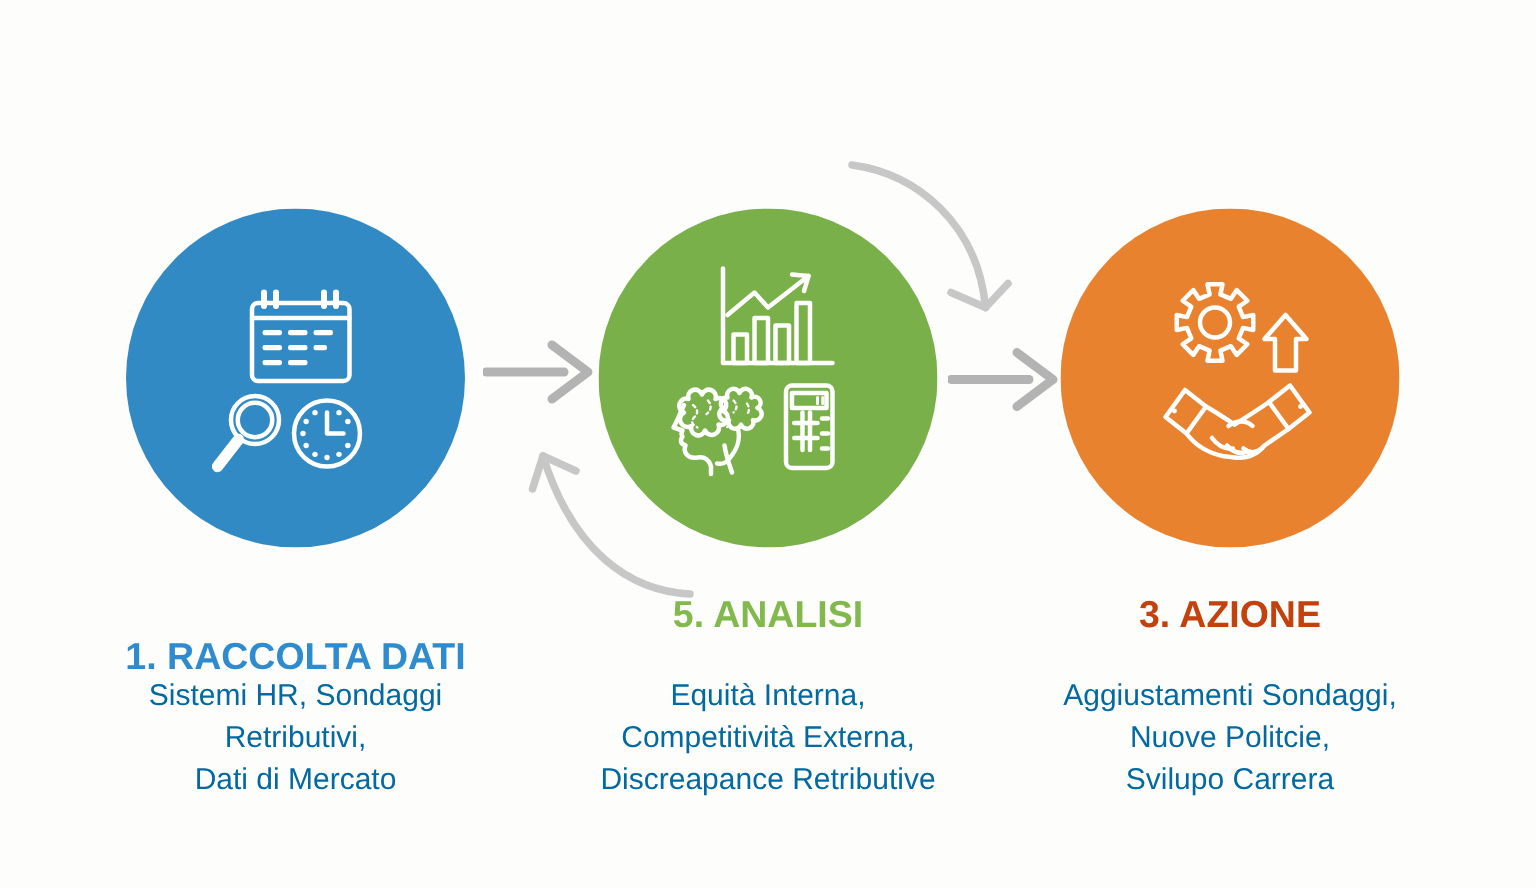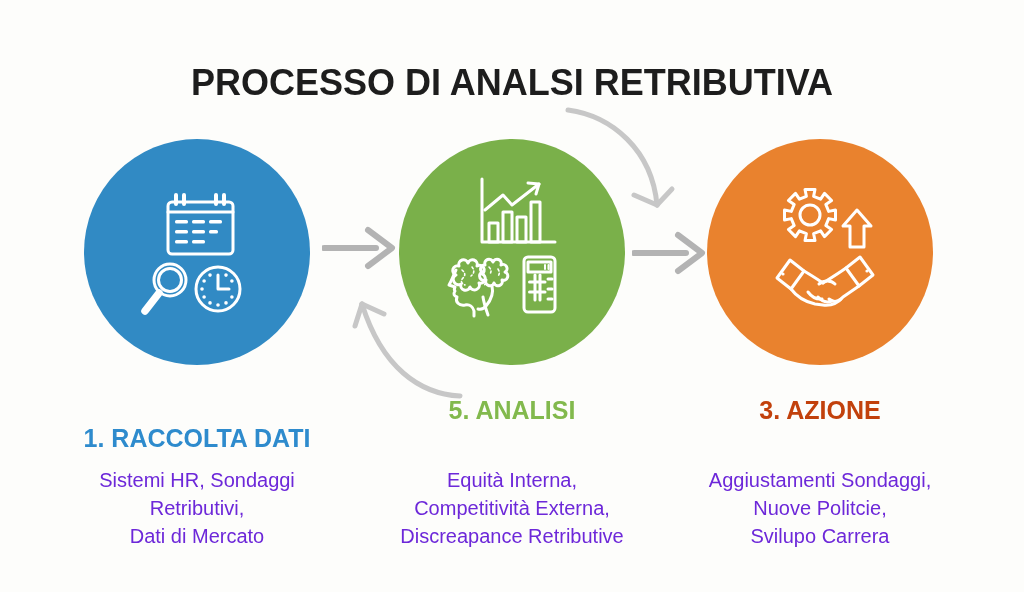--- a/index.html
+++ b/index.html
@@ -19,38 +19,37 @@
   .step{position:absolute;top:138px;width:340px;}
   .bubble{position:absolute;left:57px;top:1px;}
   .icon-art{stroke:#FFFFFF;stroke-width:3;fill:none;stroke-linecap:round;stroke-linejoin:round;}
   .icon-fill{fill:#FFFFFF;stroke:none;}
   .squiggle{stroke-dasharray:2 2.5;stroke-width:1.6;}
   .step-label{
     position:absolute;top:258px;left:0;width:340px;
     text-align:center;font-size:25px;font-weight:700;
   }
   .step-desc{
-    position:absolute;top:328px;left:0;width:340px;
+    position:absolute;top:312px;left:0;width:340px;
     text-align:center;font-size:20px;line-height:1.4;
-    color:#6d28d9;white-space:pre-line;
+    color:#0369a1;white-space:pre-line;
   }
   .label-1{color:#2E8BCD;margin-top:28px;}
   .label-2{color:#82B94D;}
   .label-3{color:#c2410c;}
   .flow-arrow{position:absolute;}
   .flow-arrow path{stroke:#B3B3B3;stroke-width:6;fill:none;stroke-linecap:round;stroke-linejoin:round;}
   .cycle-overlay{position:absolute;left:0;top:0;pointer-events:none;}
   .cycle-overlay path{stroke:#C7C7C7;stroke-width:5;fill:none;stroke-linecap:round;stroke-linejoin:round;}
 </style>
 </head>
 <body>
 
 <div class="canvas">
 
-  <h1 class="page-title">PROCESSO DI ANALSI RETRIBUTIVA</h1>
 
   <div class="step" style="left:27px">
     <svg class="bubble" width="226" height="226" viewBox="0 0 226 226">
       <circle cx="113" cy="113" r="113" fill="#318AC4"></circle>
       <g class="icon-art">
         <rect x="84" y="63" width="65" height="52" rx="4"></rect>
         <line x1="84" y1="73" x2="149" y2="73"></line>
         <line x1="92" y1="56" x2="92" y2="65" stroke-width="4"></line>
         <line x1="100" y1="56" x2="100" y2="65" stroke-width="4"></line>
         <line x1="132" y1="56" x2="132" y2="65" stroke-width="4"></line>

